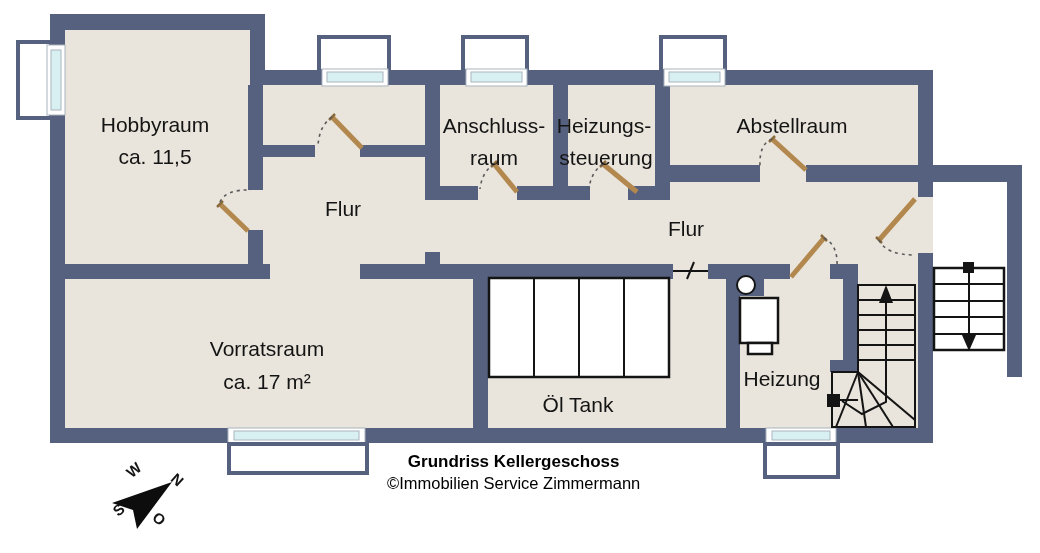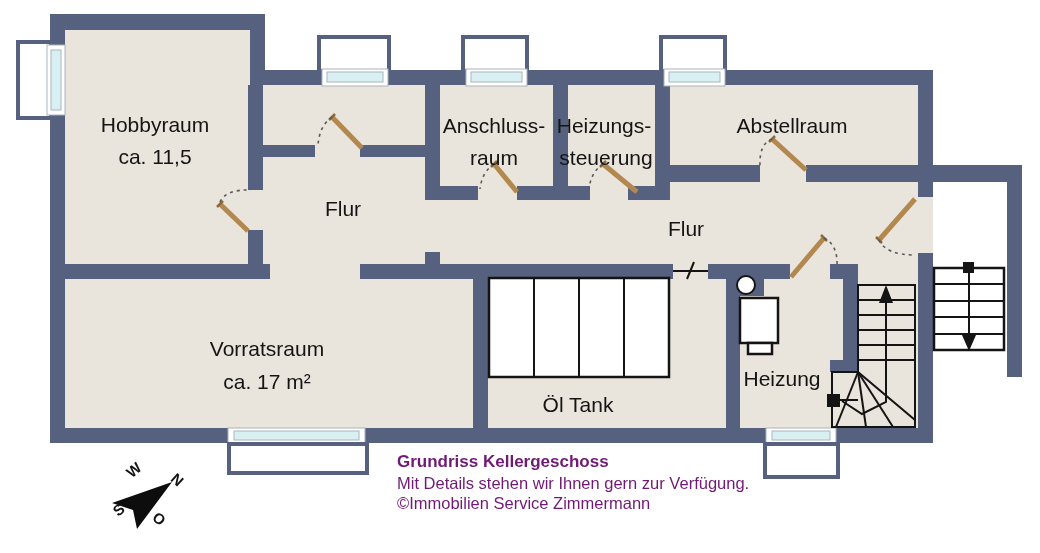--- a/index.html
+++ b/index.html
@@ -11,21 +11,21 @@
   .well{fill:#ffffff;stroke:#566180;stroke-width:4;}
   .winframe{fill:#ffffff;stroke:#a9b4bd;stroke-width:1;}
   .winglass{fill:#d9f0f3;stroke:#a9b4bd;stroke-width:1;}
   .blk{stroke:#141414;stroke-width:2;fill:none;}
   .blkthick{stroke:#141414;stroke-width:2.5;fill:#ffffff;}
   .door-leaf{stroke:#b3884e;stroke-width:5;fill:none;}
   .door-cap{stroke:#8a6a3c;stroke-width:2.5;fill:none;}
   .door-arc{stroke:#5a5a5a;stroke-width:1.6;fill:none;stroke-dasharray:3 4;}
   .room-label{font-family:"Liberation Sans",sans-serif;font-size:21px;fill:#141414;}
   .compass-letter{font-family:"Liberation Sans",sans-serif;font-size:15px;fill:#141414;font-weight:bold;}
-  .footer{position:absolute;left:397px;top:452px;color:#701a75;line-height:20.5px;font-size:16.5px;}
+  .footer{position:absolute;left:387px;top:452px;color:#000000;line-height:20.5px;font-size:16.5px;text-align:center;}
   .footer .b{font-weight:bold;font-size:17px;}
 </style>
 </head>
 <body>
 
 <div class="stage">
 <svg width="1040" height="553" viewBox="0 0 1040 553">
 
   <g>
     <polygon class="floor" points="50,14 265,14 265,70 933,70 933,443 50,443"></polygon>
@@ -198,16 +198,15 @@
     <polygon points="172,482 112,503 133,510 137,529" fill="#0d0d0d"></polygon>
     <text class="compass-letter" x="134" y="475" text-anchor="middle" transform="rotate(-40 134 470)">W</text>
     <text class="compass-letter" x="177" y="485" text-anchor="middle" transform="rotate(42 177 480)">N</text>
     <text class="compass-letter" x="119" y="515" text-anchor="middle" transform="rotate(-40 119 510)">S</text>
     <text class="compass-letter" x="159" y="524" text-anchor="middle" transform="rotate(42 159 519)">O</text>
   </g>
 </svg>
 
   <div class="footer">
     <div class="b">Grundriss Kellergeschoss</div>
-    <div>Mit Details stehen wir Ihnen gern zur Verfügung.</div>
     <div>©Immobilien Service Zimmermann</div>
   </div>
 </div>
 
 </body></html>

